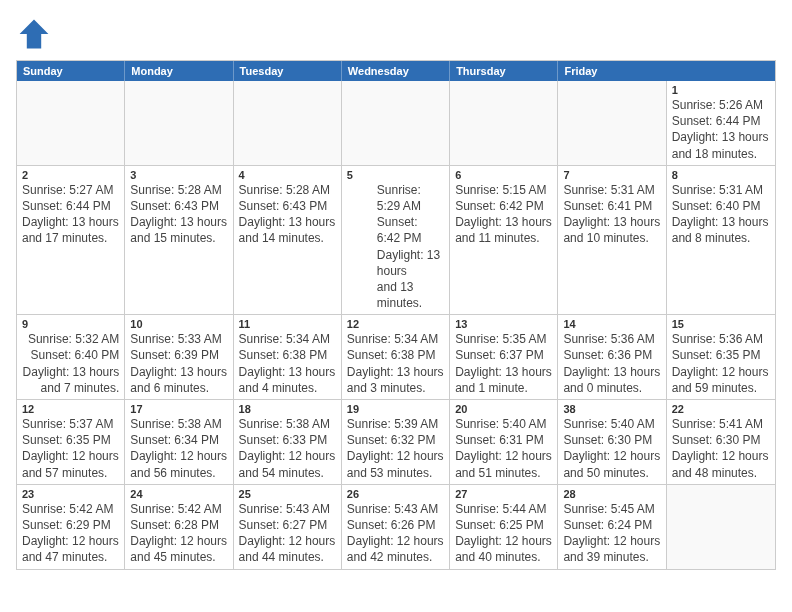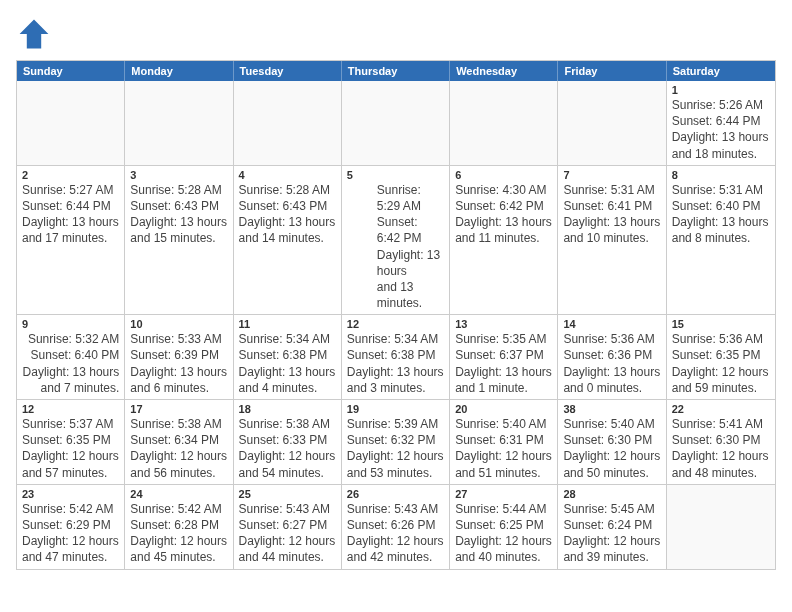--- a/index.html
+++ b/index.html
@@ -127,24 +127,23 @@
       <div class="month-title"></div>
       <div class="location"></div>
     </div>
   </div>
 
   <div class="calendar">
     <div class="cal-header">
     <div class="cal-header-cell">Sunday</div>
         <div class="cal-header-cell">Monday</div>
         <div class="cal-header-cell">Tuesday</div>
+        <div class="cal-header-cell">Wednesday</div>
         <div class="cal-header-cell">Thursday</div>
-        <div class="cal-header-cell">Wednesday</div>
         <div class="cal-header-cell">Friday</div>
-        <div class="cal-header-cell">Saturday</div>
       </div>
     <div class="cal-body">
     <div class="cal-row">
           <div class="cal-cell empty"></div>
           <div class="cal-cell empty"></div>
           <div class="cal-cell empty"></div>
           <div class="cal-cell empty"></div>
           <div class="cal-cell empty"></div>
           <div class="cal-cell empty"></div>
           <div class="cal-cell">
@@ -179,21 +178,21 @@
           </div>
           <div class="cal-cell">
             <span class="day-num">5</span>
             <div class="day-info" style="white-space: pre-line; margin-left: 30px;">Sunrise: 5:29 AM
 Sunset: 6:42 PM
 Daylight: 13 hours
 and 13 minutes.</div>
           </div>
           <div class="cal-cell">
             <span class="day-num">6</span>
-            <div class="day-info" style="white-space: pre-line;">Sunrise: 4:30 AM
+            <div class="day-info" style="white-space: pre-line;">Sunrise: 5:15 AM
 Sunset: 6:42 PM
 Daylight: 13 hours
 and 11 minutes.</div>
           </div>
           <div class="cal-cell">
             <span class="day-num">7</span>
             <div class="day-info" style="white-space: pre-line;">Sunrise: 5:31 AM
 Sunset: 6:41 PM
 Daylight: 13 hours
 and 10 minutes.</div>

